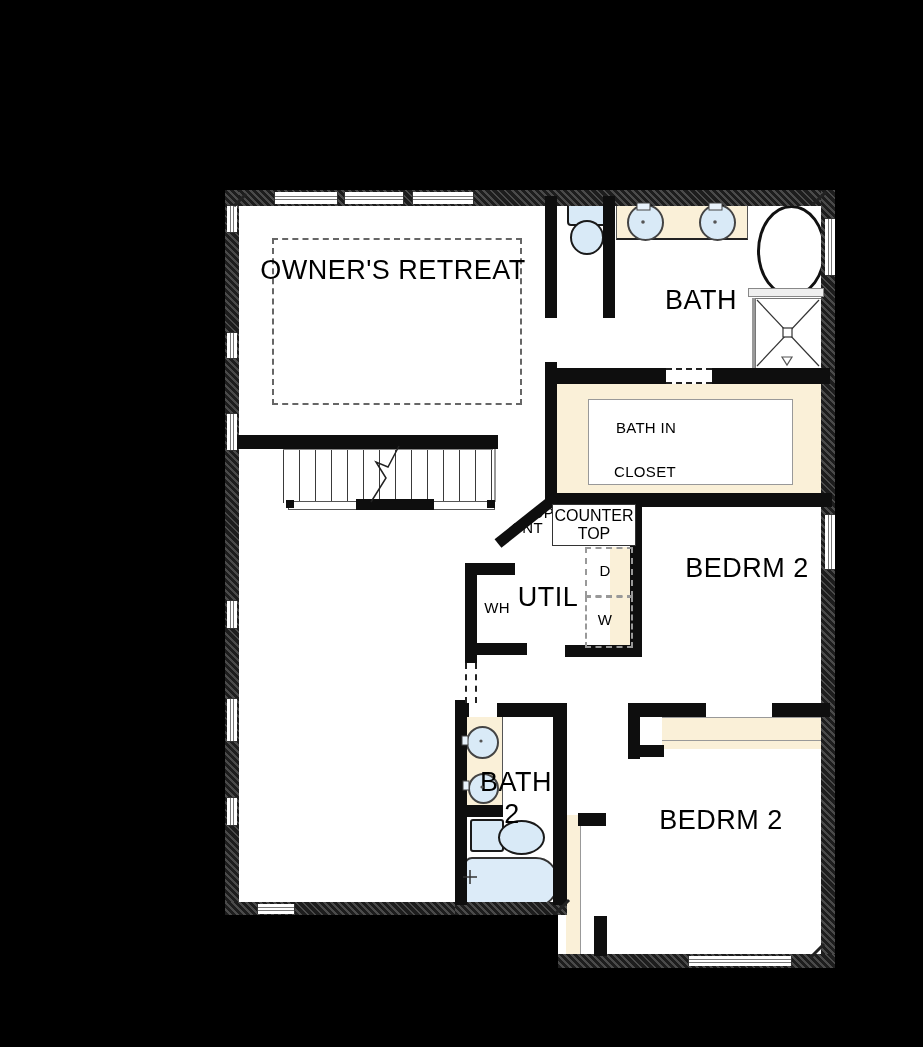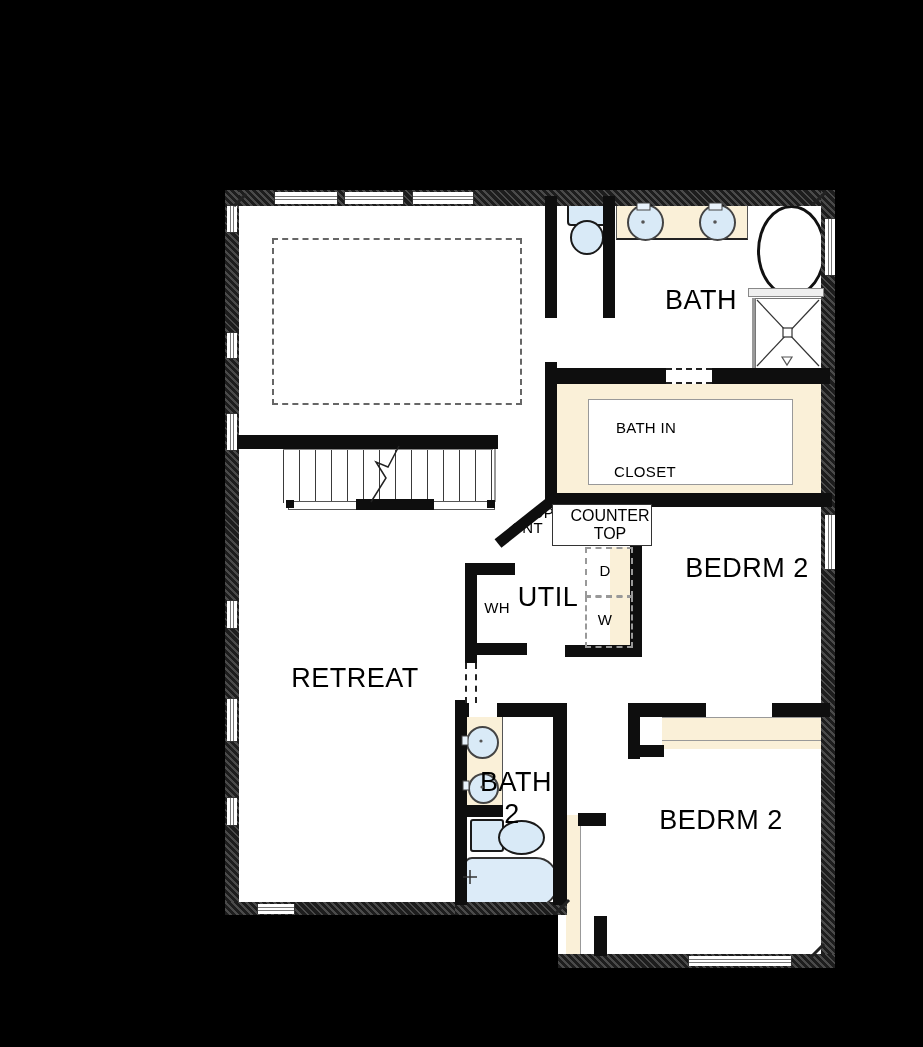--- a/index.html
+++ b/index.html
@@ -19,21 +19,21 @@
   .open-h{position:absolute;background:#fff;z-index:4;border-top:2px dashed #222;border-bottom:2px dashed #222;}
   .open-v{position:absolute;background:#fff;z-index:4;border-left:2px dashed #222;border-right:2px dashed #222;}
   .lbl{position:absolute;z-index:6;transform:translate(-50%,-50%);white-space:nowrap;
        font-size:27px;letter-spacing:.5px;}
   .lbl.sm{font-size:15px;letter-spacing:.3px;}
   .under{z-index:2;}
   .fix{position:absolute;z-index:2;background:#d9eaf7;border:2px solid #1a1a1a;}
   .circle{border-radius:50%;}
   .dashbox{position:absolute;z-index:4;border:2px dashed #999;background:transparent;}
   .ctbox{position:absolute;z-index:6;background:#fff;border:1px solid #333;display:flex;
-         flex-direction:column;align-items:center;justify-content:center;line-height:1.1;font-size:16px;padding-left:16px;}
+         flex-direction:column;align-items:center;justify-content:center;line-height:1.1;font-size:16px;}
   .treads{position:absolute;z-index:2;border-top:1px solid #888;
           background:repeating-linear-gradient(90deg,#3a3a3a 0 1px,transparent 1px 16px);}
   .rail{position:absolute;z-index:2;background:#fff;border:1px solid #555;}
   .post{position:absolute;z-index:3;background:#0e0e0e;}
   .dashed-rect{position:absolute;z-index:2;border:2px dashed #666;}
   .innerbox{position:absolute;z-index:3;background:#fff;border:1px solid #999;}
   .ledge{position:absolute;z-index:3;background:#efefef;border:1px solid #888;}
   .thinline{position:absolute;z-index:3;background:#999;}
   svg.overlay{position:absolute;left:0;top:0;z-index:7;pointer-events:none;}
 </style>
@@ -142,29 +142,29 @@
   <div class="cream" style="left:566px;top:815px;width:14px;height:140px;border-right:1px solid #999"></div>
 
   <div class="lbl sm under" style="left:543px;top:512px">OP</div>
   <div class="lbl sm under" style="left:527px;top:527px">CNT</div>
 
   <div class="ctbox" style="left:552px;top:504px;width:82px;height:40px">
     <span>COUNTER</span>
     <span>TOP</span>
   </div>
 
+  <div class="lbl" style="left:393px;top:270px">OWNER'S RETREAT</div>
   <div class="lbl" style="left:701px;top:300px">BATH</div>
   <div class="lbl sm" style="left:646px;top:427px">BATH IN</div>
   <div class="lbl sm" style="left:645px;top:471px">CLOSET</div>
   <div class="lbl" style="left:747px;top:568px">BEDRM 2</div>
   <div class="lbl" style="left:548px;top:597px">UTIL</div>
   <div class="lbl sm" style="left:497px;top:607px">WH</div>
   <div class="lbl sm" style="left:605px;top:570px">D</div>
   <div class="lbl sm" style="left:605px;top:619px">W</div>
-  <div class="lbl" style="left:355px;top:678px">RETREAT</div>
   <div class="lbl" style="left:516px;top:782px">BATH</div>
   <div class="lbl" style="left:512px;top:814px">2</div>
   <div class="lbl" style="left:721px;top:820px">BEDRM 2</div>
 
   <svg class="overlay" width="923" height="1047">
 
     <polyline points="399,446 388,467 376,462 386,478 371,502" fill="none" stroke="#222" stroke-width="1.5"></polyline>
 
     <line x1="757" y1="300" x2="819" y2="366" stroke="#333" stroke-width="1.2"></line>
     <line x1="819" y1="300" x2="757" y2="366" stroke="#333" stroke-width="1.2"></line>

